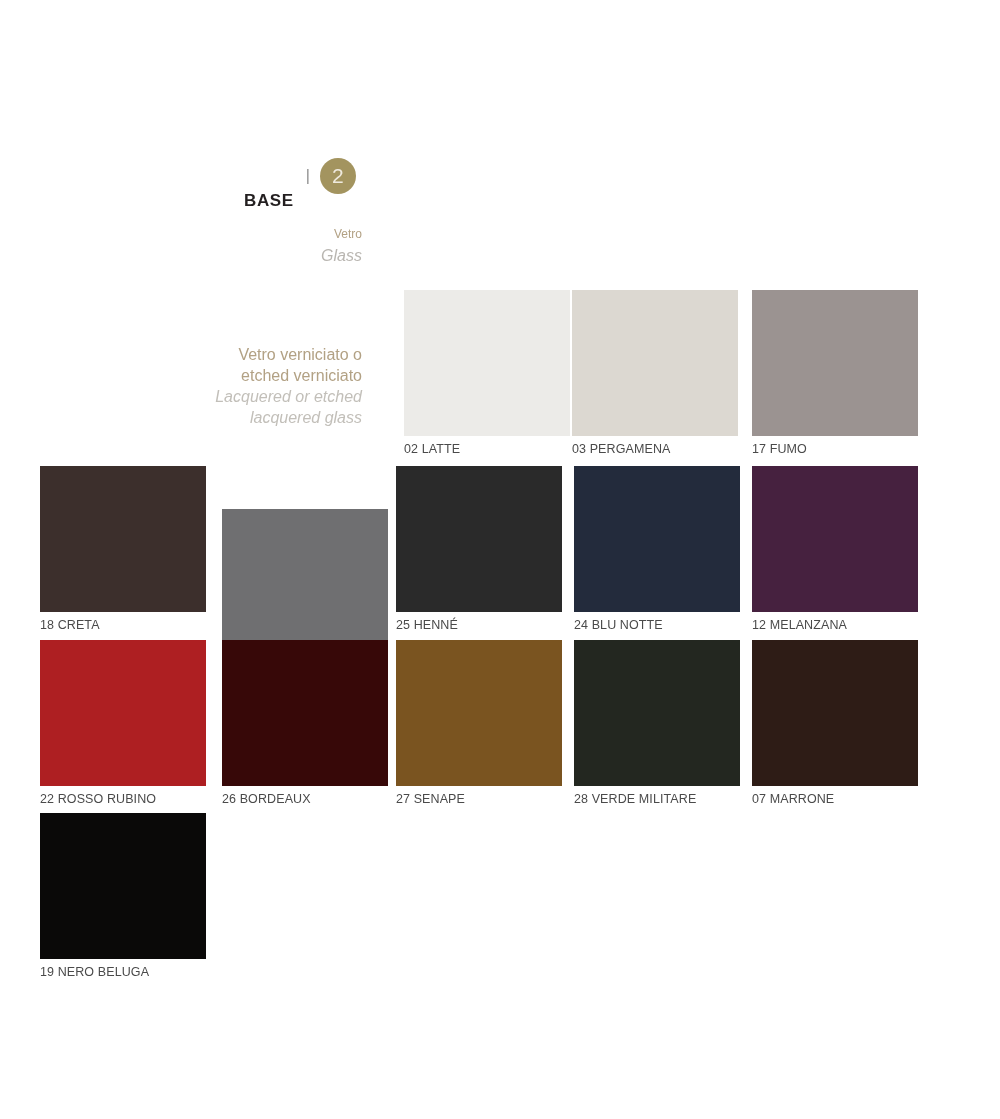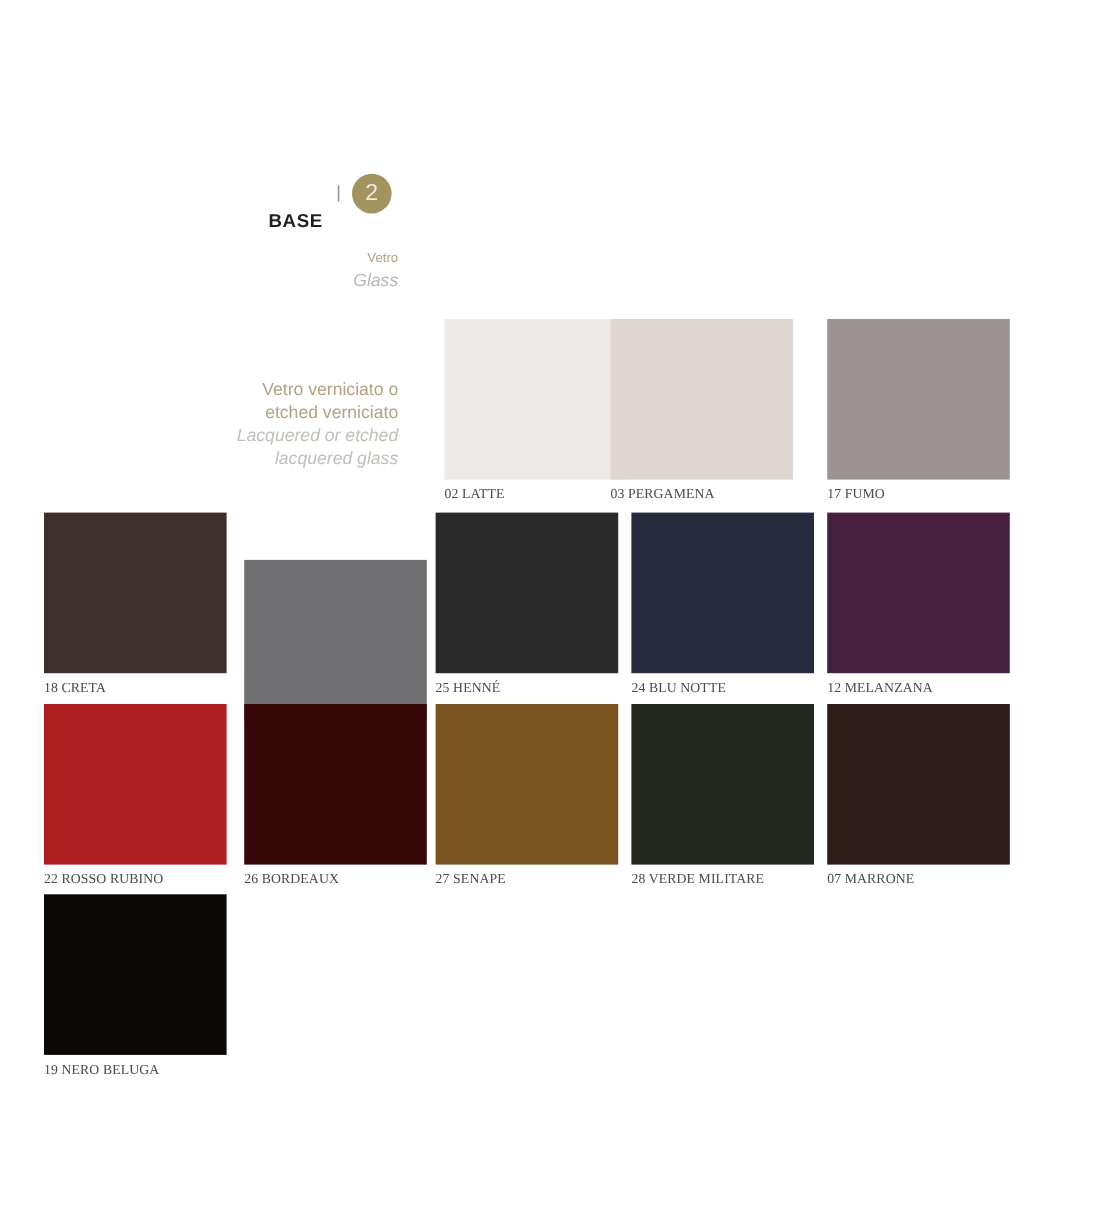--- a/index.html
+++ b/index.html
@@ -106,21 +106,20 @@
     font-size: 16px;
     font-style: italic;
     color: #c2bfb9;
     line-height: 21px;
   }
 
   
   .swatch {
     position: absolute;
     width: 178px;
-    font-family: Liberation Serif, serif;
   }
   .swatch .chip {
     width: 166px;
     height: 146px;
     display: block;
   }
   .swatch .caption {
     display: block;
     margin-top: 6px;
     font-size: 12.5px;
@@ -151,21 +150,21 @@
     <span class="it">etched verniciato</span>
     <span class="en">Lacquered or etched</span>
     <span class="en">lacquered glass</span>
   </div>
 
   <div id="swatch-grid">
       <div class="swatch" style="left: 404px; top: 290px;">
         <span class="chip" style="background: rgb(236, 235, 232);"></span>
         <span class="caption">02 LATTE</span>
       </div>
-      <div class="swatch" style="left: 555px; top: 290px;">
+      <div class="swatch" style="left: 572px; top: 290px;">
         <span class="chip" style="background: rgb(220, 216, 209);"></span>
         <span class="caption">03 PERGAMENA</span>
       </div>
       <div class="swatch" style="left: 752px; top: 290px;">
         <span class="chip" style="background: rgb(155, 147, 145);"></span>
         <span class="caption">17 FUMO</span>
       </div>
       <div class="swatch" style="left: 40px; top: 466px;">
         <span class="chip" style="background: rgb(60, 47, 44);"></span>
         <span class="caption">18 CRETA</span>

